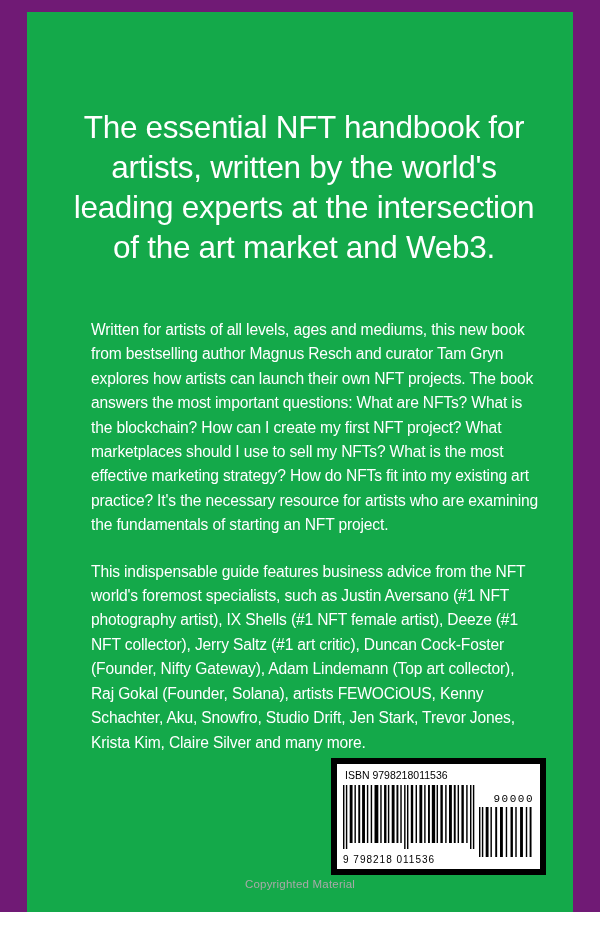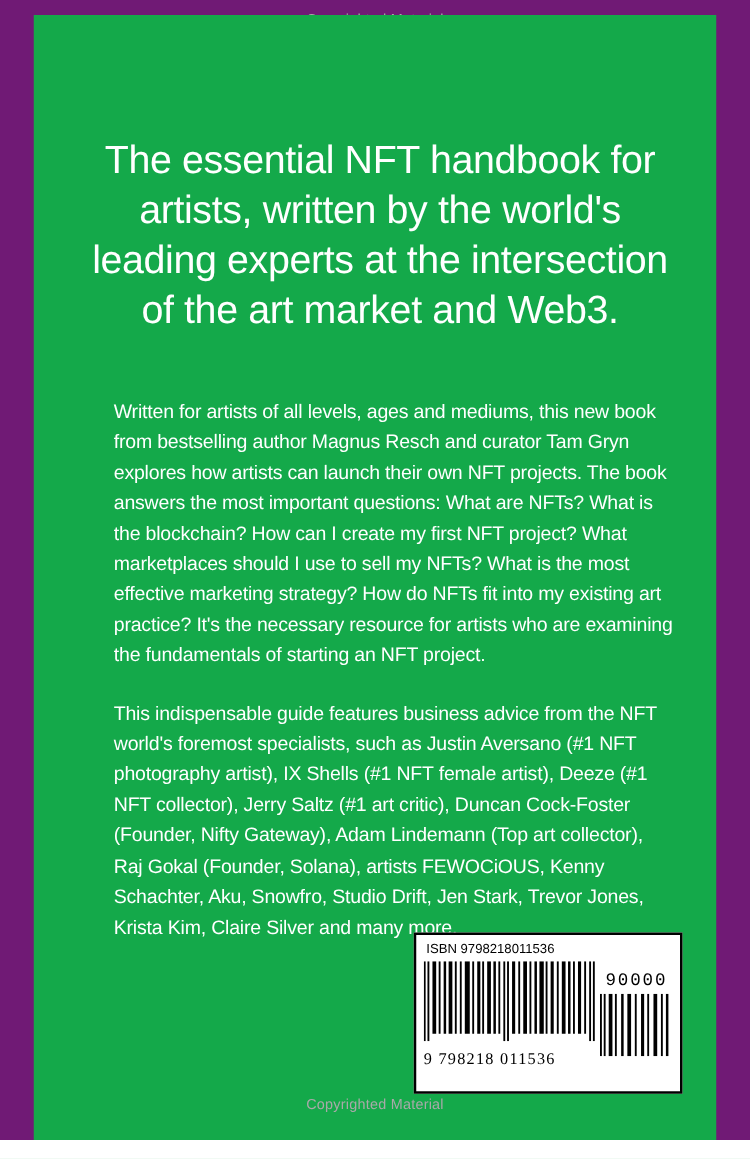--- a/index.html
+++ b/index.html
@@ -77,23 +77,23 @@
     margin: 0 0 22px 0;
     letter-spacing: -0.15px;
     font-family: "Liberation Sans", sans-serif;
   }
   .barcode-block {
     position: absolute;
     right: 27px;
     bottom: 40px;
     width: 215px;
     background: #ffffff;
-    border: 2px solid #000000;
+    border: 6px solid #000000;
     box-sizing: border-box;
-    padding: 5px 6px 18px 6px;
+    padding: 5px 6px 4px 6px;
   }
   .isbn-text {
     font-size: 10.5px;
     color: #000000;
     font-family: "Liberation Sans", sans-serif;
     margin-bottom: 4px;
     padding-left: 2px;
   }
   .barcodes-row {
     display: flex;
@@ -109,33 +109,33 @@
   }
   .bars {
     height: 64px;
     width: 100%;
   }
   .bars-addon {
     height: 50px;
     width: 100%;
   }
   .bc-digits {
-    font-family: Liberation Serif, serif;
-    font-size: 13px;
+    font-family: Liberation Sans, sans-serif;
+    font-size: 10px;
     color: #000;
     letter-spacing: 1px;
     margin-top: 1px;
     white-space: nowrap;
   }
   .bc-addon-digits {
     font-family: "Liberation Mono", monospace;
-    font-size: 14px;
+    font-size: 11px;
     color: #000;
     letter-spacing: 1.5px;
-    text-align: center;
+    text-align: right;
     margin-bottom: 2px;
   }
 </style>
 </head>
 <body>
 
 <div class="page">
 
   <div class="copyright-top">Copyrighted Material</div>
 

